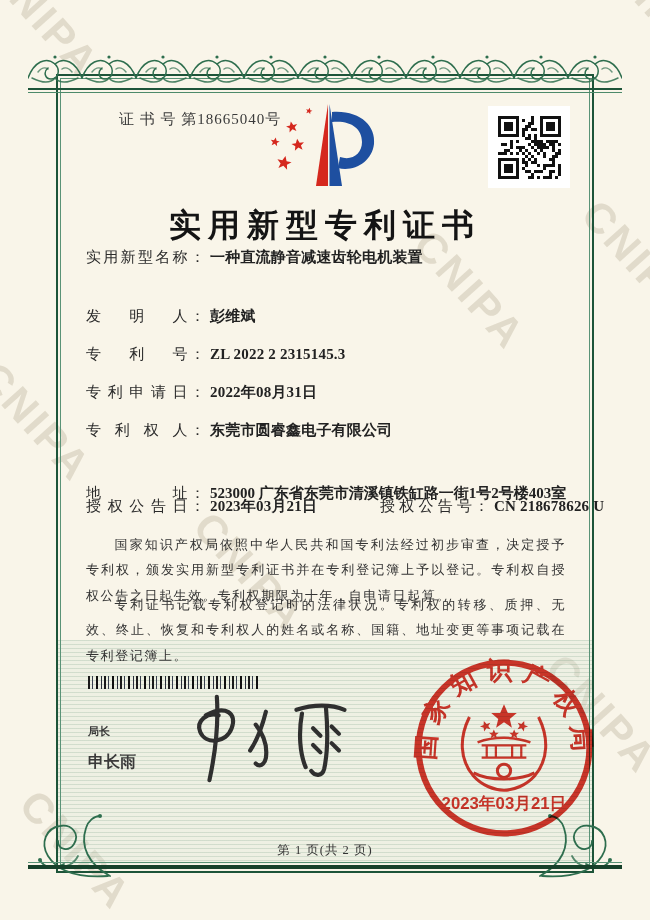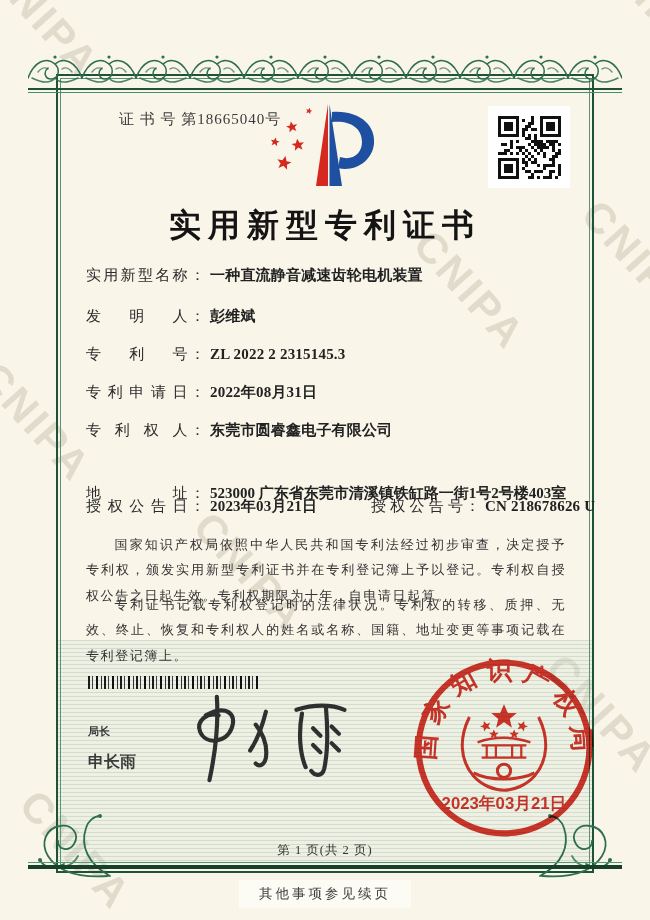--- a/index.html
+++ b/index.html
@@ -37,21 +37,21 @@
   .qr-box{position:absolute;left:488px;top:106px;width:82px;height:82px;background:#fff;
     display:flex;align-items:center;justify-content:center;z-index:2;}
   .title{position:absolute;left:0;top:204px;width:100%;text-align:center;
     font-size:32px;font-weight:700;letter-spacing:7px;color:#141414;z-index:2;}
   
   .frow{position:absolute;left:86px;display:flex;align-items:baseline;
     font-size:15px;z-index:2;white-space:nowrap;}
   .flabel{display:inline-block;width:102px;text-align:justify;text-align-last:justify;
     color:#2b2b2b;letter-spacing:.5px;}
   .flabel2{display:inline-block;width:92px;text-align:justify;text-align-last:justify;
-    color:#2b2b2b;margin-left:33px;}
+    color:#2b2b2b;margin-left:42px;}
   .fcolon{margin:0 5px 0 2px;color:#2b2b2b;}
   .fvalue{font-weight:600;color:#222;letter-spacing:.2px;}
   
   .legal{position:absolute;left:86px;width:480px;font-size:13px;line-height:1.95;
     letter-spacing:1.6px;color:#333;text-indent:2.2em;z-index:2;text-align:justify;}
   
   .barcode{position:absolute;left:88px;top:676px;width:172px;height:13px;z-index:2;
     background:repeating-linear-gradient(90deg,
       #1a1a1a 0 2px, rgba(0,0,0,0) 2px 4px,
       #39404e 4px 5px, rgba(0,0,0,0) 5px 8px,
@@ -282,21 +282,21 @@
             <rect x="48" y="60" width="3" height="3"></rect>
             <rect x="51" y="60" width="3" height="3"></rect>
             <rect x="57" y="60" width="3" height="3"></rect>
           </g>
       </g>
     </svg>
   </div>
 
   <div class="title">实用新型专利证书</div>
 
-  <div class="frow" style="top:266px;justify-content:center;">
+  <div class="frow" style="top:248px;justify-content:center;">
     <span class="flabel">实用新型名称</span>
     <span class="fcolon">：</span>
     <span class="fvalue">一种直流静音减速齿轮电机装置</span>
   </div>
   <div class="frow" style="top:307px;">
     <span class="flabel">发明人</span>
     <span class="fcolon">：</span>
     <span class="fvalue">彭维斌</span>
   </div>
   <div class="frow" style="top:345px;">
@@ -367,17 +367,14 @@
       <use href="#st" transform="translate(10,-9) scale(0.8)" stroke="none"></use>
       <path d="M-26,-1 C-10,-7 10,-7 26,-1" fill="none" stroke-width="2.5"></path>
       <path d="M-22,2 H22 M-17,3 V13 M17,3 V13 M-8,3 V13 M8,3 V13 M-22,14 H22" fill="none" stroke-width="2.2"></path>
       <circle cx="0" cy="27" r="6.5" fill="none" stroke-width="3"></circle>
       <path d="M-30,29 C-15,37 15,37 30,29" fill="none" stroke-width="3"></path>
     </g>
     <text x="92.5" y="153" text-anchor="middle" font-size="16.5" font-weight="700" fill="#d5281e" font-family="Liberation Sans, DejaVu Sans, sans-serif">2023年03月21日</text>
   </svg>
 
   <div class="page-num">第 1 页(共 2 页)</div>
-  <div class="cont-note">
-    <span>其他事项参见续页</span>
-  </div>
 
 </div>
 
 </body></html>

